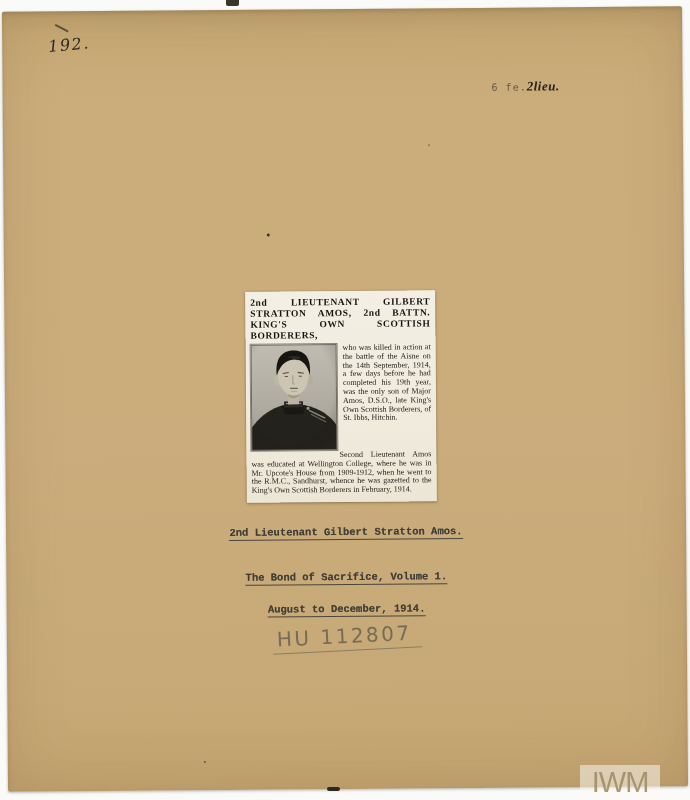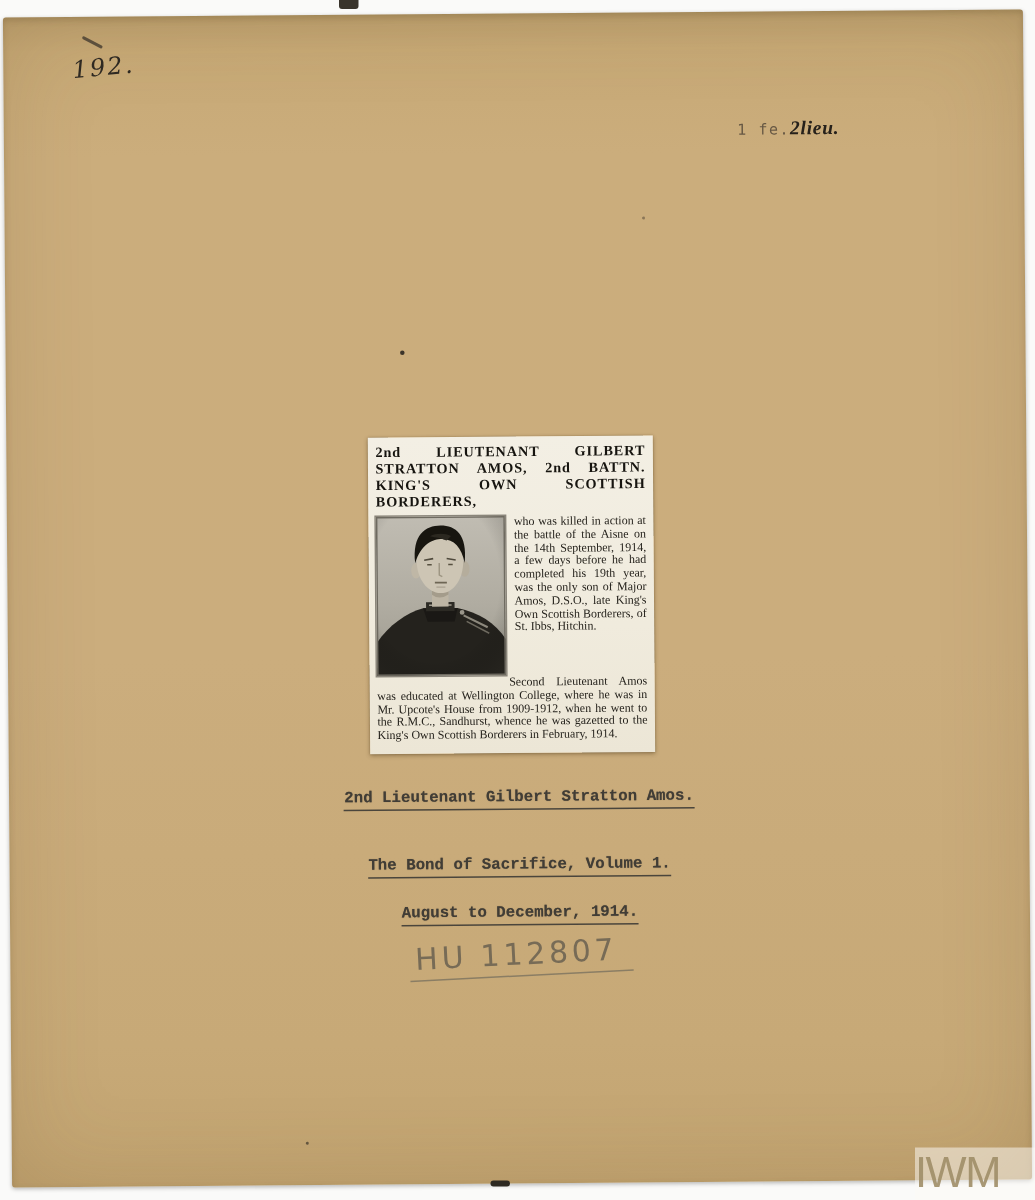--- a/index.html
+++ b/index.html
@@ -95,44 +95,44 @@
   .bottom-mark{
     position:absolute;left:327px;top:787px;width:13px;height:4px;
     background:#2d2922;border-radius:2px;z-index:3;
   }
   .speck{position:absolute;border-radius:50%;background:#3c342a;}
   .speck.s1{left:263px;top:224px;width:3px;height:3px;}
   .speck.s2{left:196px;top:751px;width:2px;height:2px;opacity:.7;}
   .speck.s3{left:425px;top:136px;width:2px;height:2px;opacity:.45;}
   
   .watermark{
-    position:absolute;left:610px;top:765px;width:80px;height:35px;
+    position:absolute;left:580px;top:765px;width:80px;height:35px;
     background:rgba(251,250,246,.52);
-    display:flex;align-items:center;justify-content:flex-start;
+    display:flex;align-items:center;justify-content:center;
     z-index:5;
   }
   .watermark span{
     font-family:"Liberation Sans", sans-serif;
     font-size:29px;line-height:35px;color:#a08e68;
     letter-spacing:-1px;font-weight:400;opacity:.9;
   }
 </style>
 </head>
 <body>
 
 <div class="tab-mark"></div>
 
 <div class="card">
 
   <div class="pen-tick"></div>
 
   <div class="archive-num">192.</div>
 
   <div class="anno">
-    <span class="typed">1 fe.</span><span class="ink">2lieu.</span>
+    <span class="typed">6 fe.</span><span class="ink">2lieu.</span>
   </div>
 
   <div class="speck s1"></div>
   <div class="speck s2"></div>
   <div class="speck s3"></div>
 
   <div class="clipping">
     <div class="headline">2nd LIEUTENANT GILBERT</div>
     <div class="headline">STRATTON AMOS, 2nd BATTN.</div>
     <div class="headline">KING'S OWN SCOTTISH BORDERERS,</div>

